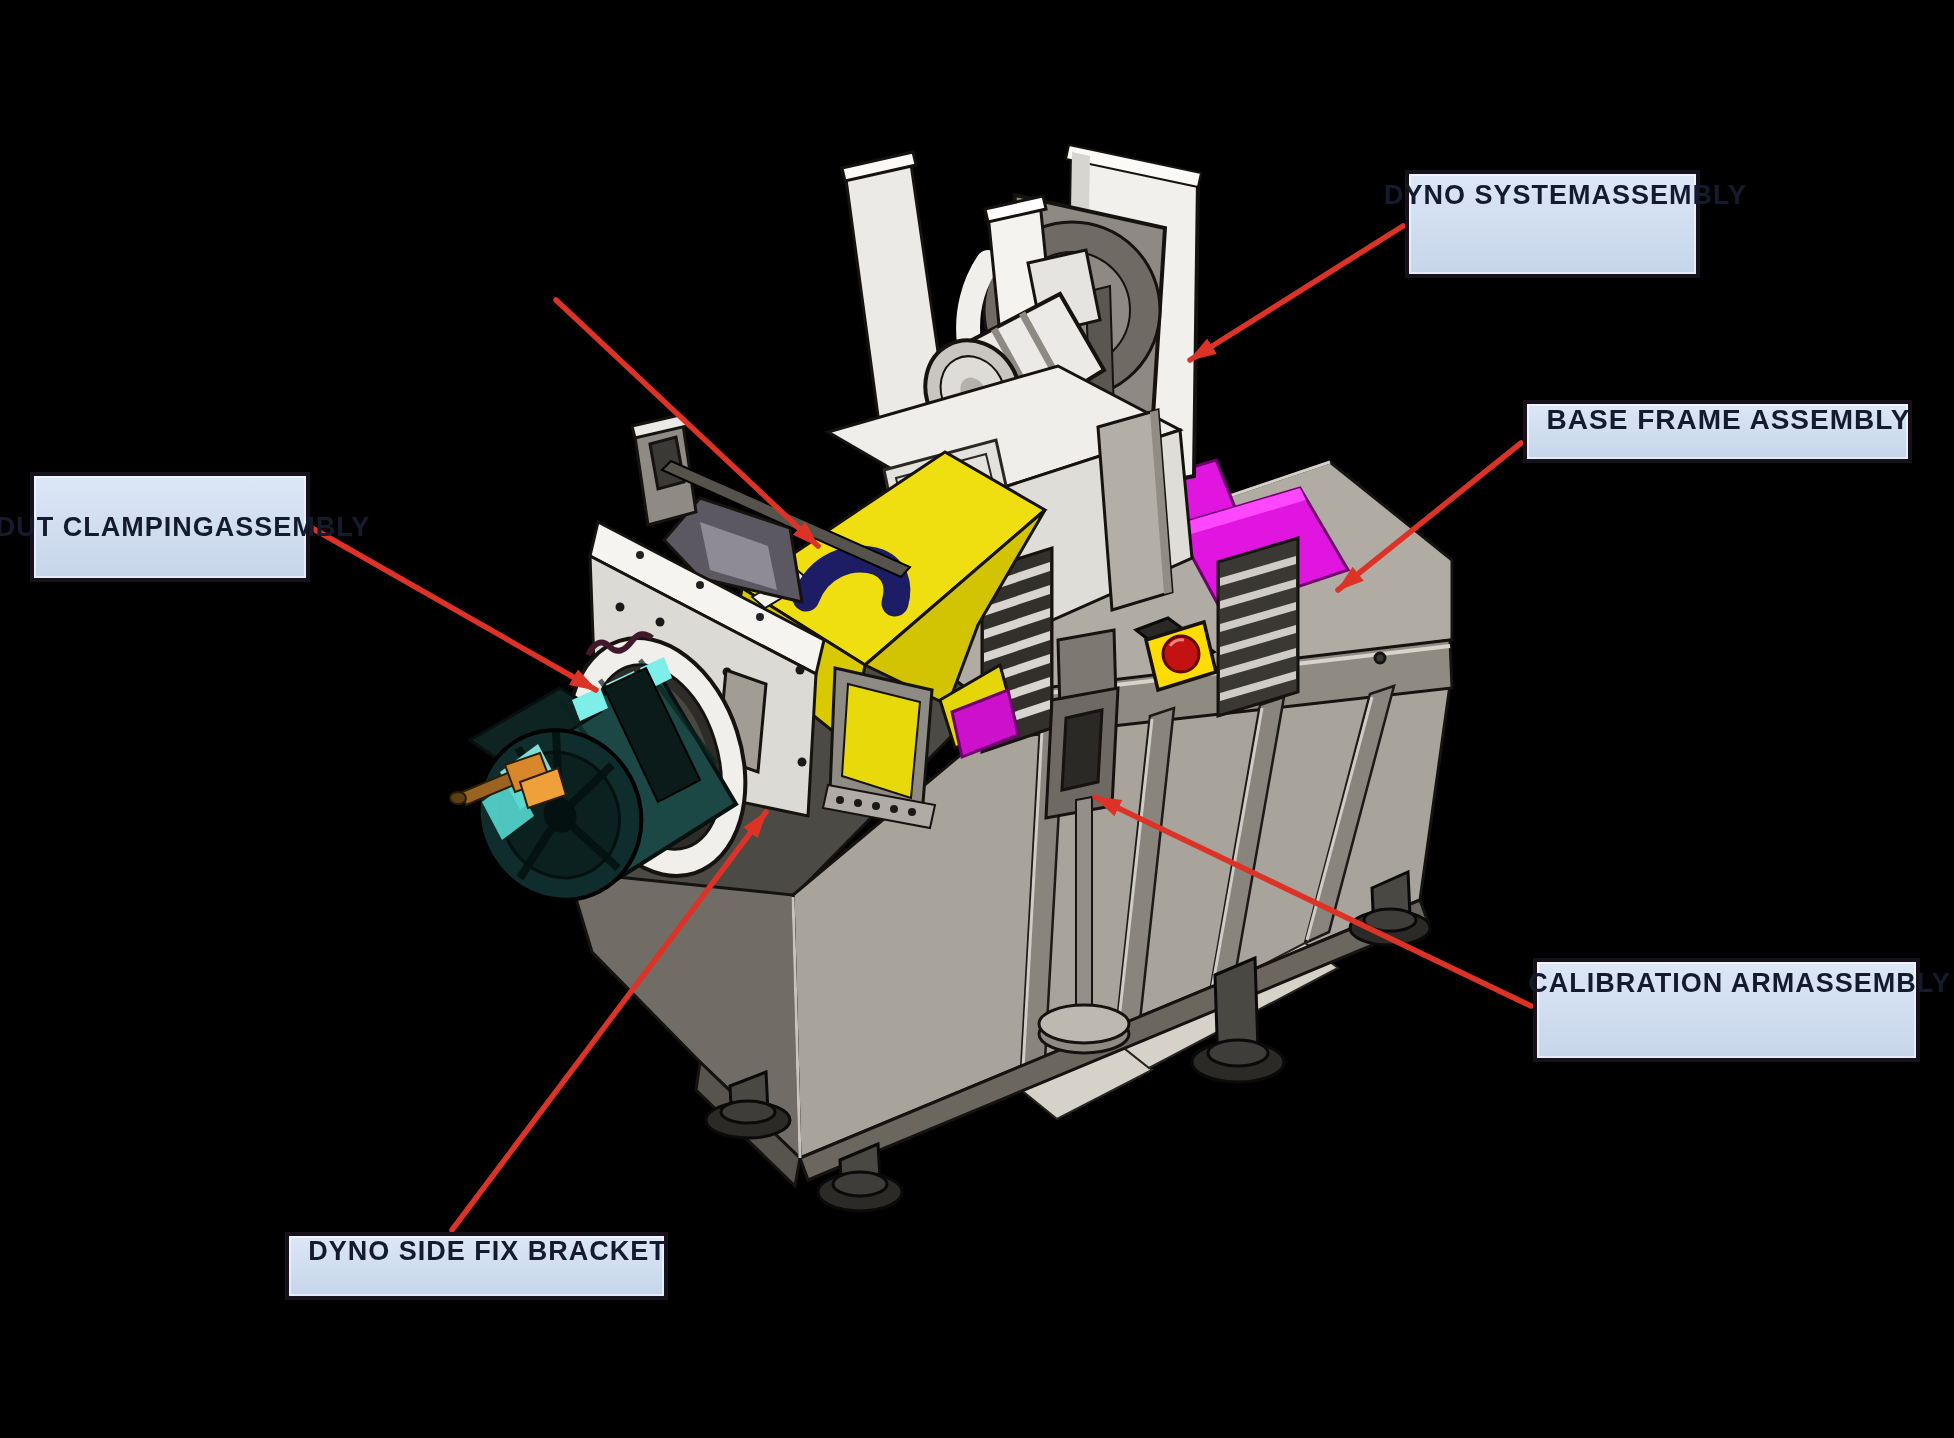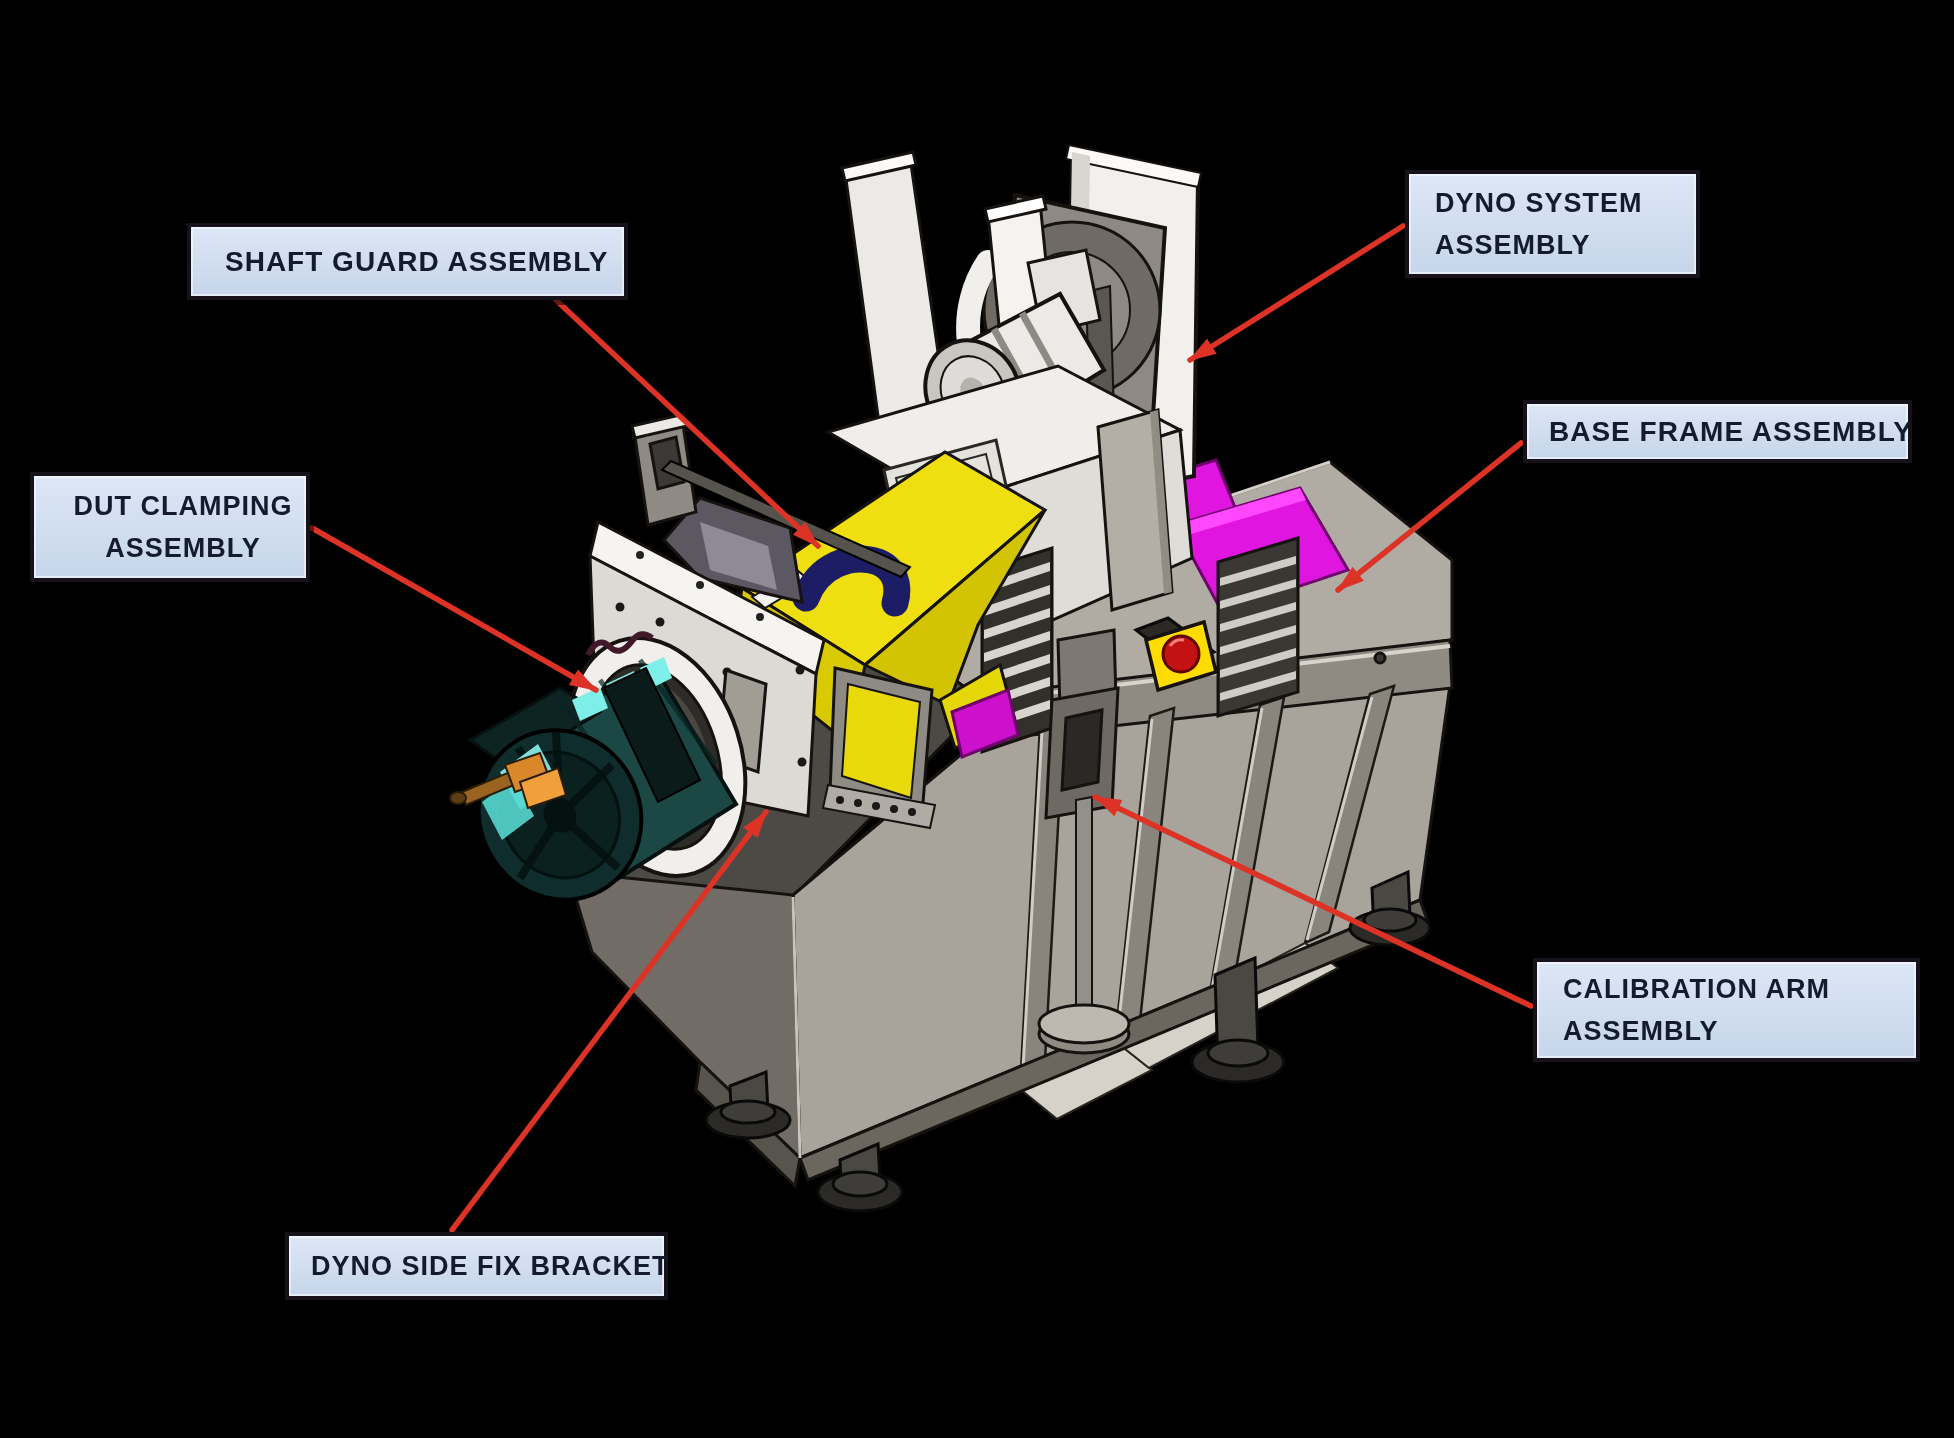--- a/index.html
+++ b/index.html
@@ -4,21 +4,21 @@
 <style>
   html,body{margin:0;padding:0;background:#000;}
   .stage{position:relative;width:1954px;height:1438px;background:var(--background,#000);overflow:hidden;
          font-family:"Liberation Sans", sans-serif;}
   .machine-svg{position:absolute;left:0;top:0;}
   .callout{position:absolute;box-sizing:border-box;
     background:linear-gradient(180deg,var(--label_box_bg,#dbe6f6),var(--label_box_bg_bottom,#c7d6eb));
     border:4px solid var(--label_border,#16111b);
     box-shadow:4px 5px 0 rgba(0,0,0,.55), inset 0 0 0 2px rgba(255,255,255,.55);
     color:var(--label_text,#141b2e);
-    display:flex;flex-direction:column;justify-content:center;
+    display:flex;justify-content:center;
     font-weight:700;letter-spacing:1px;}
   .co-line{display:block;white-space:nowrap;}
   .co-1line{font-size:28px;}
   .co-2line{font-size:27px;line-height:42px;}
   
   .f-yellow{fill:var(--guard_yellow,#f0df10);}
   .f-magenta{fill:var(--plate_magenta,#e015e0);}
   .f-teal{fill:var(--dut_teal_dark,#1b4745);}
   .s-arrow{stroke:var(--arrow,#dd3327);}
 </style>
@@ -287,24 +287,20 @@
   <g stroke-width="5.5" fill="none" stroke-linecap="round">
     <line class="s-arrow" x1="556" y1="300" x2="818" y2="546" marker-end="url(#ah)"></line>
     <line class="s-arrow" x1="1403" y1="226" x2="1190" y2="360" marker-end="url(#ah)"></line>
     <line class="s-arrow" x1="1521" y1="443" x2="1338" y2="590" marker-end="url(#ah)"></line>
     <line class="s-arrow" x1="312" y1="528" x2="596" y2="690" marker-end="url(#ah)"></line>
     <line class="s-arrow" x1="1531" y1="1006" x2="1095" y2="797" marker-end="url(#ah)"></line>
     <line class="s-arrow" x1="452" y1="1230" x2="766" y2="812" marker-end="url(#ah)"></line>
   </g>
 </svg>
 
-<div class="callout co-1line" style="left:187px;top:223px;width:441px;height:77px;padding-left:34px;">
-  <span class="co-line">SHAFT GUARD ASSEMBLY</span>
-  <span class="co-line"></span>
-</div>
 
 <div class="callout co-2line" style="left:1405px;top:170px;width:295px;height:108px;padding-left:26px;">
   <span class="co-line">DYNO SYSTEM</span>
   <span class="co-line">ASSEMBLY</span>
 </div>
 
 <div class="callout co-1line" style="left:1523px;top:400px;width:389px;height:63px;padding-left:22px;">
   <span class="co-line">BASE FRAME ASSEMBLY</span>
   <span class="co-line"></span>
 </div>

